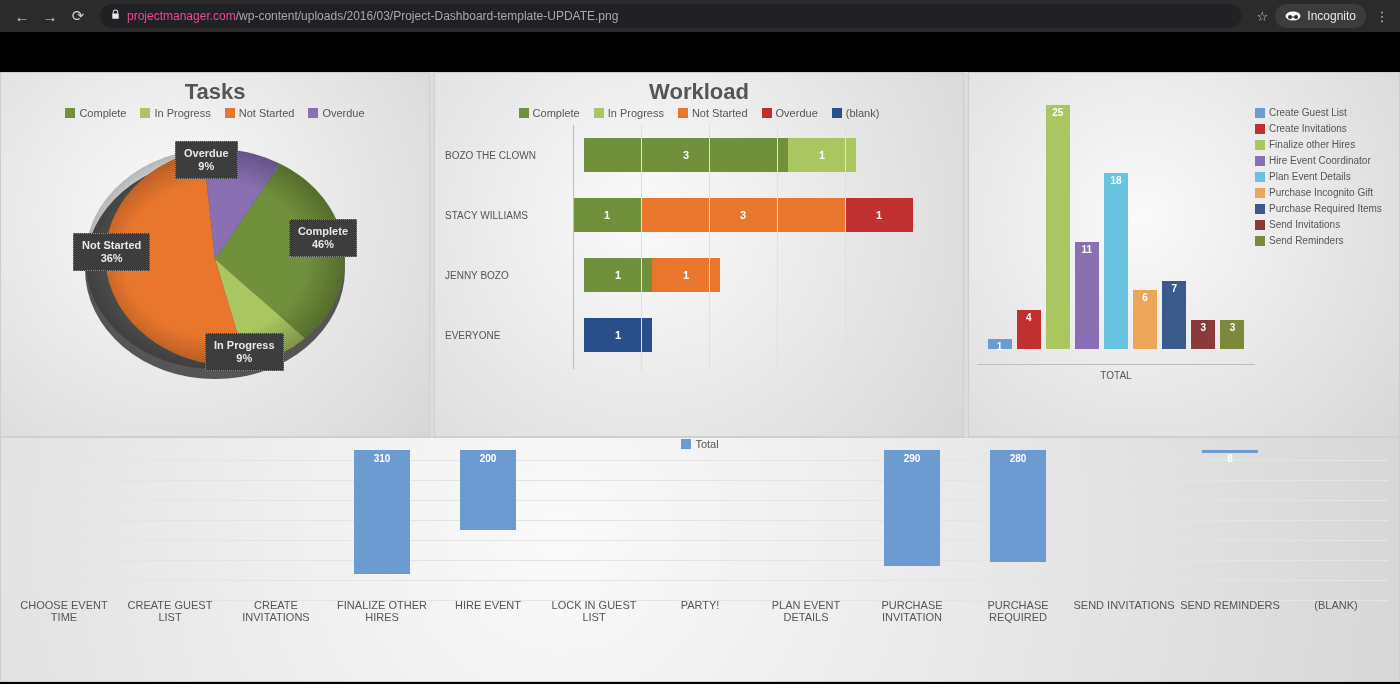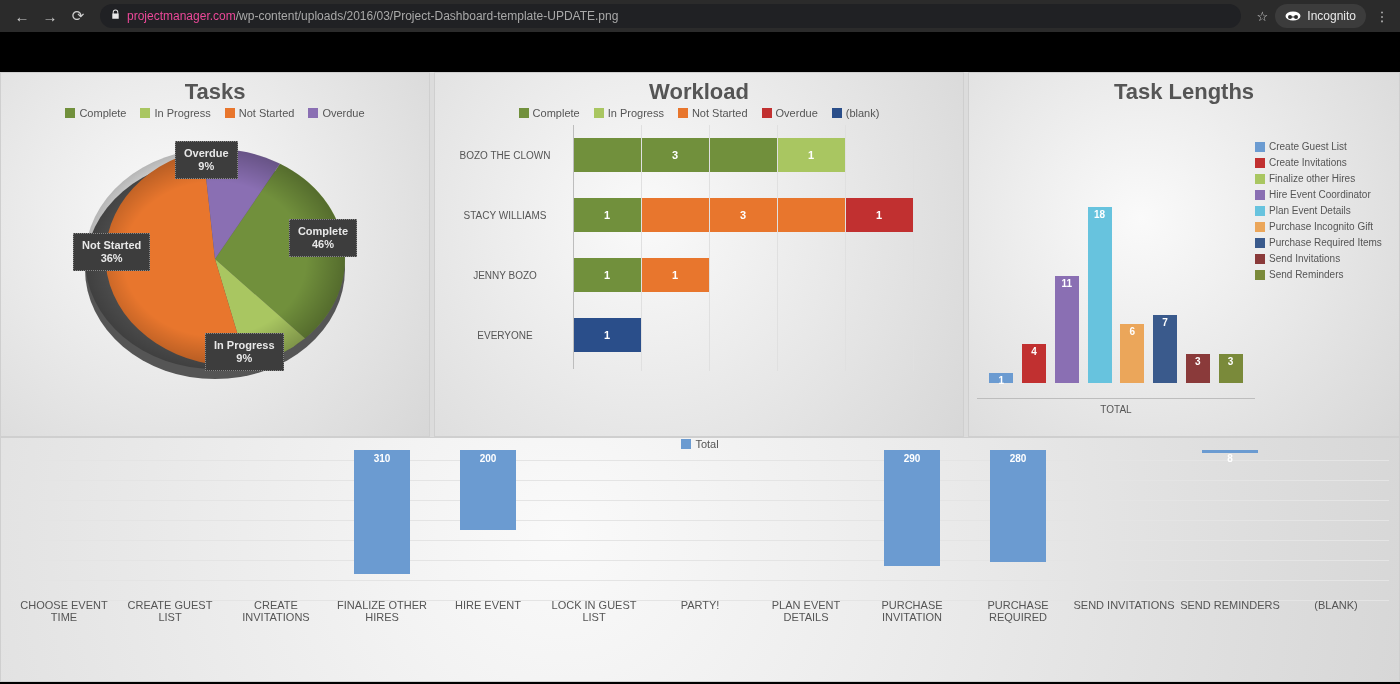--- a/index.html
+++ b/index.html
@@ -28,21 +28,21 @@
   #cost{height:245px;}
 
   
   .pie-wrap{position:relative;width:340px;height:260px;margin:10px auto 0 auto;}
   .pie-wrap svg{position:absolute;inset:0;}
   .pie-label{position:absolute;background:#3d3d3d;color:#e8e8e8;font-size:11px;font-weight:600;padding:5px 8px;border:1px dotted #888;text-align:center;line-height:1.2;}
 
   
   .wl-body{padding:6px 50px 0 10px;}
   .wl-row{display:flex;align-items:center;height:60px;}
-  .wl-name{width:120px;text-align:center;font-size:10px;color:#555;padding-right:8px;}
+  .wl-name{width:120px;text-align:left;font-size:10px;color:#555;padding-right:19px;}
   .wl-bars{flex:1;display:flex;height:34px;}
   .wl-seg{display:flex;align-items:center;justify-content:center;color:#fff;font-size:11px;font-weight:600;}
   .wl-plot{position:relative;margin-left:128px;margin-right:0;height:252px;}
   .wl-plot::before{content:"";position:absolute;left:0;top:0;bottom:8px;width:1px;background:#bdbdbd;}
   .grid-v{position:absolute;top:0;bottom:6px;width:0;border-left:1px solid #e0e0e0;}
 
   
   .tl-body{display:flex;padding:4px 8px 0 8px;height:300px;}
   .tl-chart{position:relative;flex:1;}
   .tl-legend{width:136px;font-size:10px;color:#555;padding-top:25px;}
@@ -216,29 +216,31 @@
       <div class="grid-v" style="left: 68px;"></div>
           <div class="grid-v" style="left: 136px;"></div>
           <div class="grid-v" style="left: 204px;"></div>
           <div class="grid-v" style="left: 272px;"></div>
           <div class="grid-v" style="left: 340px;"></div>
         </div>
     </div>
   </div>
 
   <div id="tasklen" class="panel panel-top">
-    <h2>Task Lengths</h2>
     <div class="tl-body">
       <div class="tl-chart">
         <div class="tl-bars" id="tl-bars">
             <div class="tl-bar" style="height: 10px; background: rgb(107, 155, 209);">
               <div class="tl-val">1</div>
             </div>
             <div class="tl-bar" style="height: 39px; background: rgb(193, 48, 48);">
               <div class="tl-val">4</div>
+            </div>
+            <div class="tl-bar" style="height: 244px; background: rgb(169, 198, 97);">
+              <div class="tl-val">25</div>
             </div>
             <div class="tl-bar" style="height: 107px; background: rgb(138, 111, 179);">
               <div class="tl-val">11</div>
             </div>
             <div class="tl-bar" style="height: 176px; background: rgb(103, 195, 222);">
               <div class="tl-val">18</div>
             </div>
             <div class="tl-bar" style="height: 59px; background: rgb(235, 166, 90);">
               <div class="tl-val">6</div>
             </div>

